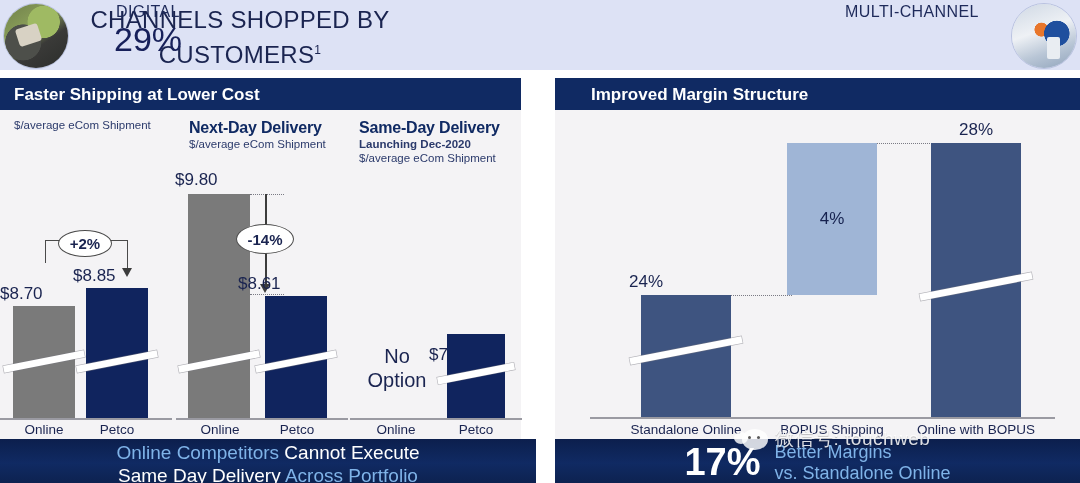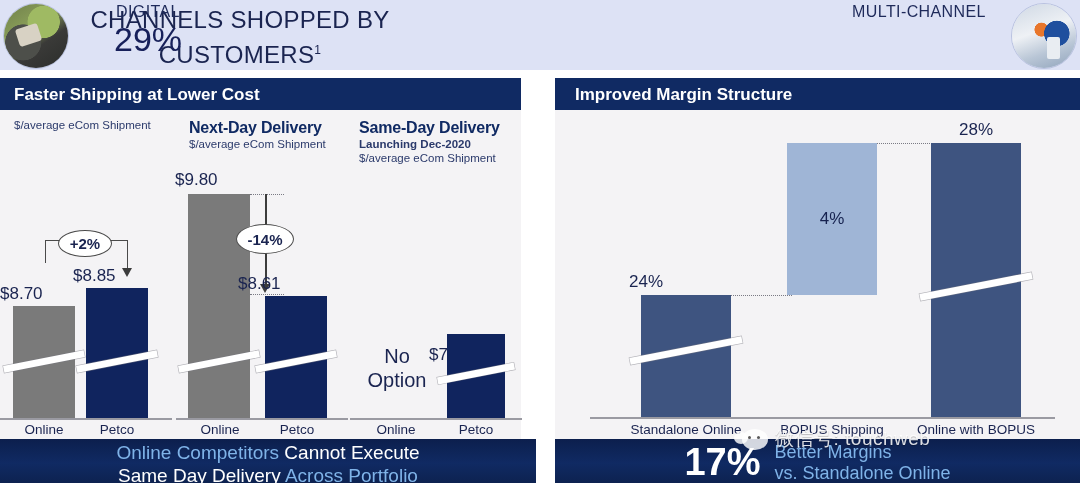--- a/index.html
+++ b/index.html
@@ -44,41 +44,41 @@
     background:#e9edf2;border-radius:2px;
   }
   .hdr-col{position:absolute;top:0;text-align:center;color:#1a2450;}
   .hdr-col .lbl{
     font-size:16px;letter-spacing:.4px;line-height:20px;margin-top:2px;color:#1e2a5a;
   }
   .hdr-col .val{
     font-size:34px;line-height:38px;font-weight:400;color:#17205a;margin-top:-2px;
   }
   .hdr-left{left:72px;width:152px;}
-  .hdr-right{right:76px;width:170px;}
+  .hdr-right{right:83px;width:170px;}
   .hdr-center{
     left:300px;width:480px;top:0;text-align:center;color:#1a2450;
     font-size:24px;line-height:31px;letter-spacing:.3px;padding-top:4px;
     box-sizing:border-box;
   }
   .hdr-center sup{font-size:12px;vertical-align:super;}
 
   
   .panel{position:absolute;top:78px;background:#f4f3f5;}
   .panel-left{left:0;width:521px;height:405px;}
   .panel-right{left:555px;width:525px;height:405px;}
 
   .panel-title{
     position:absolute;left:0;top:0;height:32px;
     background:#102a63;color:#ffffff;
     font-weight:bold;font-size:17px;line-height:34px;
     box-sizing:border-box;
   }
   .panel-left .panel-title{width:521px;padding-left:14px;}
-  .panel-right .panel-title{width:525px;padding-left:20px;}
+  .panel-right .panel-title{width:525px;padding-left:36px;}
 
   .panel-body{position:absolute;left:0;top:34px;background:#f4f3f5;}
   .panel-left .panel-body{width:521px;height:327px;}
   .panel-right .panel-body{width:525px;height:327px;}
 
   
   .banner{
     position:absolute;left:0;bottom:0;height:44px;
     background:linear-gradient(180deg,#0c1f4d 0%,#102a63 55%,#0d2250 100%);
     color:#cfe0f5;overflow:hidden;

